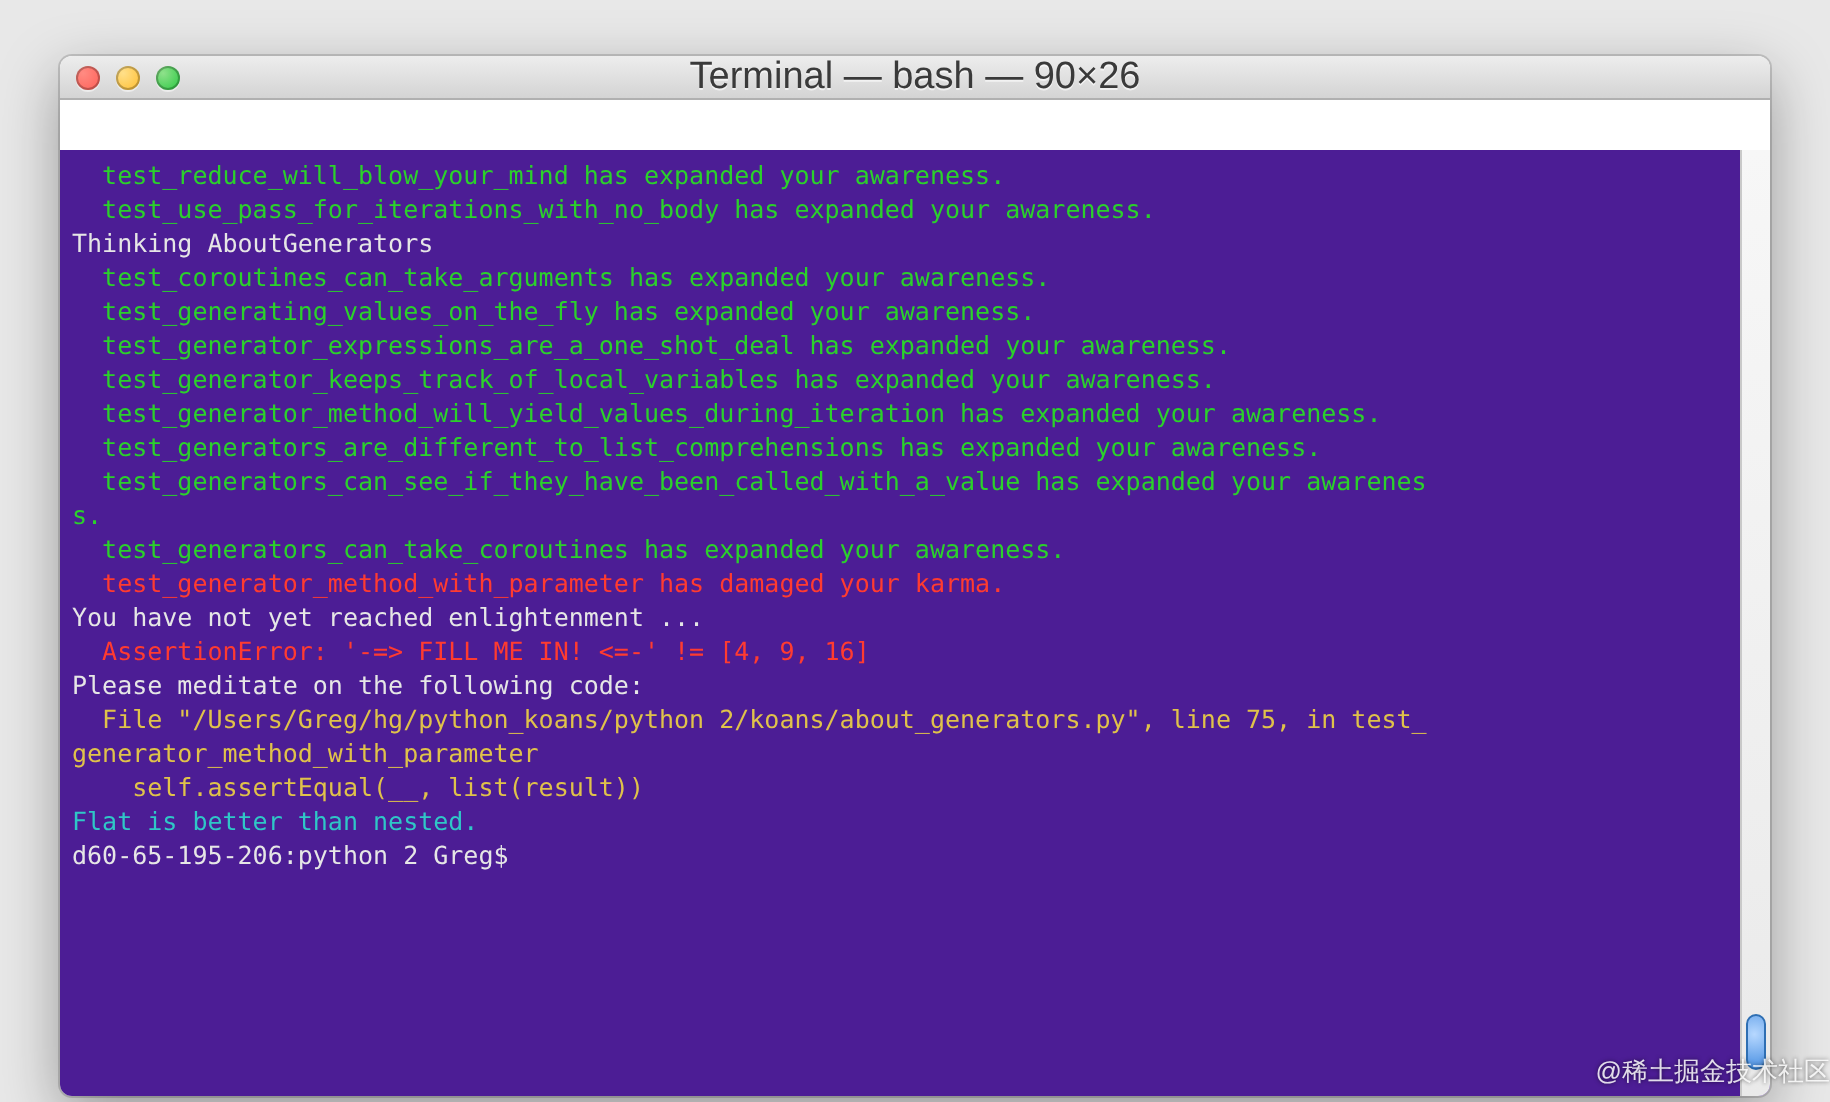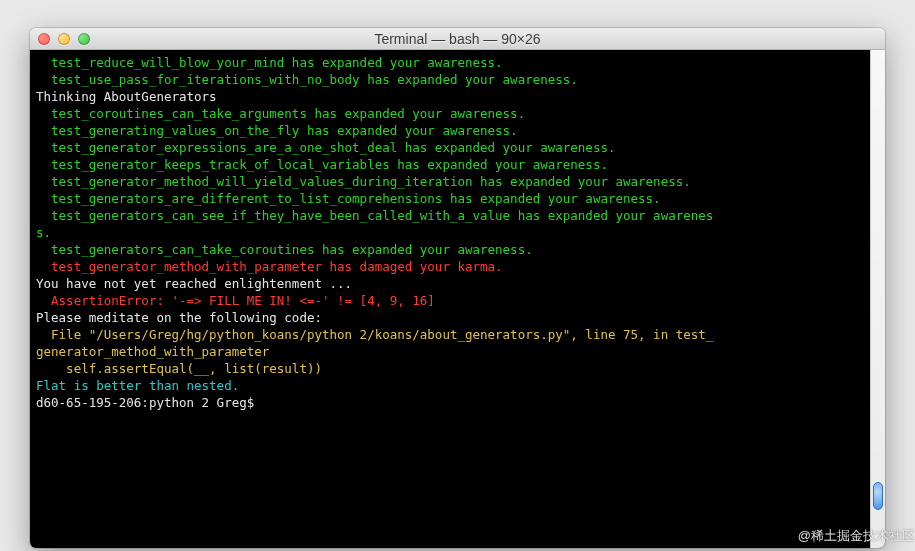--- a/index.html
+++ b/index.html
@@ -39,28 +39,29 @@
   .light {
     width: 12px; height: 12px; border-radius: 50%;
     box-shadow: inset 0 0 0 1px rgba(0,0,0,0.25), 0 1px 0 rgba(255,255,255,0.5);
   }
   .close-light { background: radial-gradient(circle at 30% 30%, #ff8b82, #ff5f57); }
   .min-light   { background: radial-gradient(circle at 30% 30%, #ffe08a, #ffbd2e); }
   .max-light   { background: radial-gradient(circle at 30% 30%, #8fe18b, #28c840); }
   .title {
     flex: 1;
     text-align: center;
-    font-size: 14px;
+    font-size: 19px;
     color: #3a3a3a;
     text-shadow: 0 1px 0 rgba(255,255,255,0.6);
   }
   .term-wrap {
     flex: 1;
     display: flex;
-    background: #000000;
+    background: #4c1d95;
+    margin-top: 25px;
   }
   .term {
     flex: 1;
     padding: 4px 6px 6px 6px;
     font-family: "Menlo", "Monaco", "Consolas", monospace;
     font-size: 12.5px;
     line-height: 17px;
     color: #ccc;
     white-space: pre;
     overflow: hidden;

